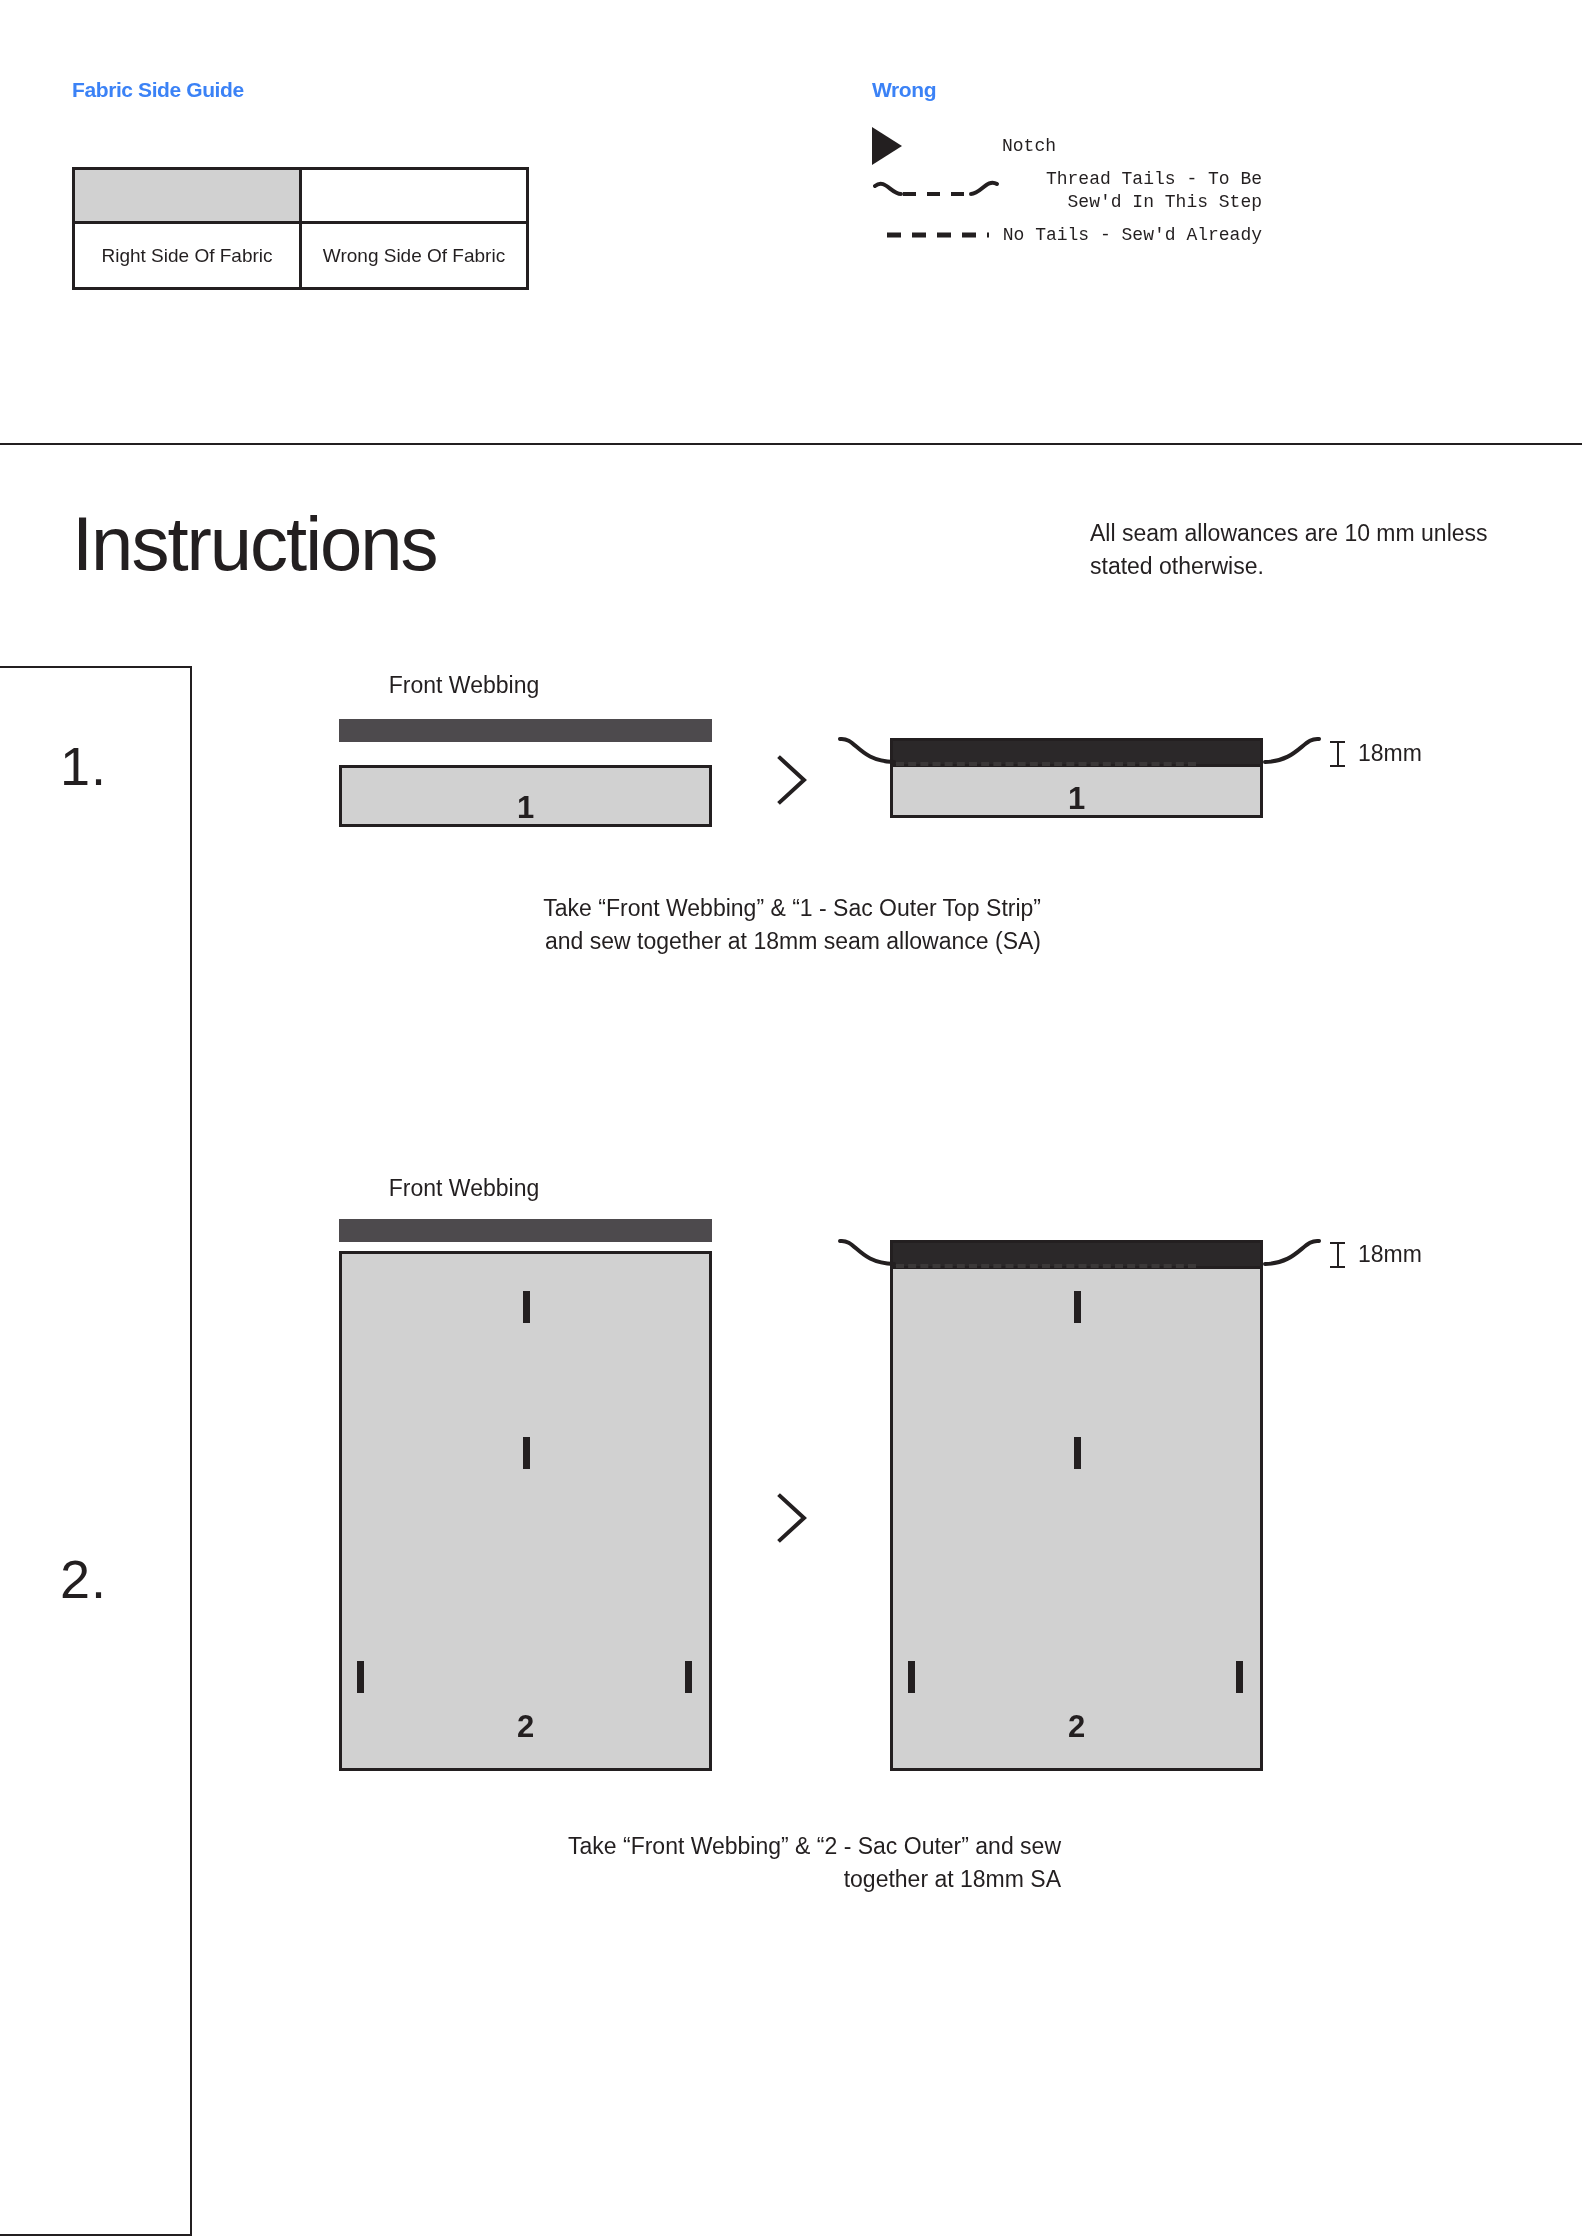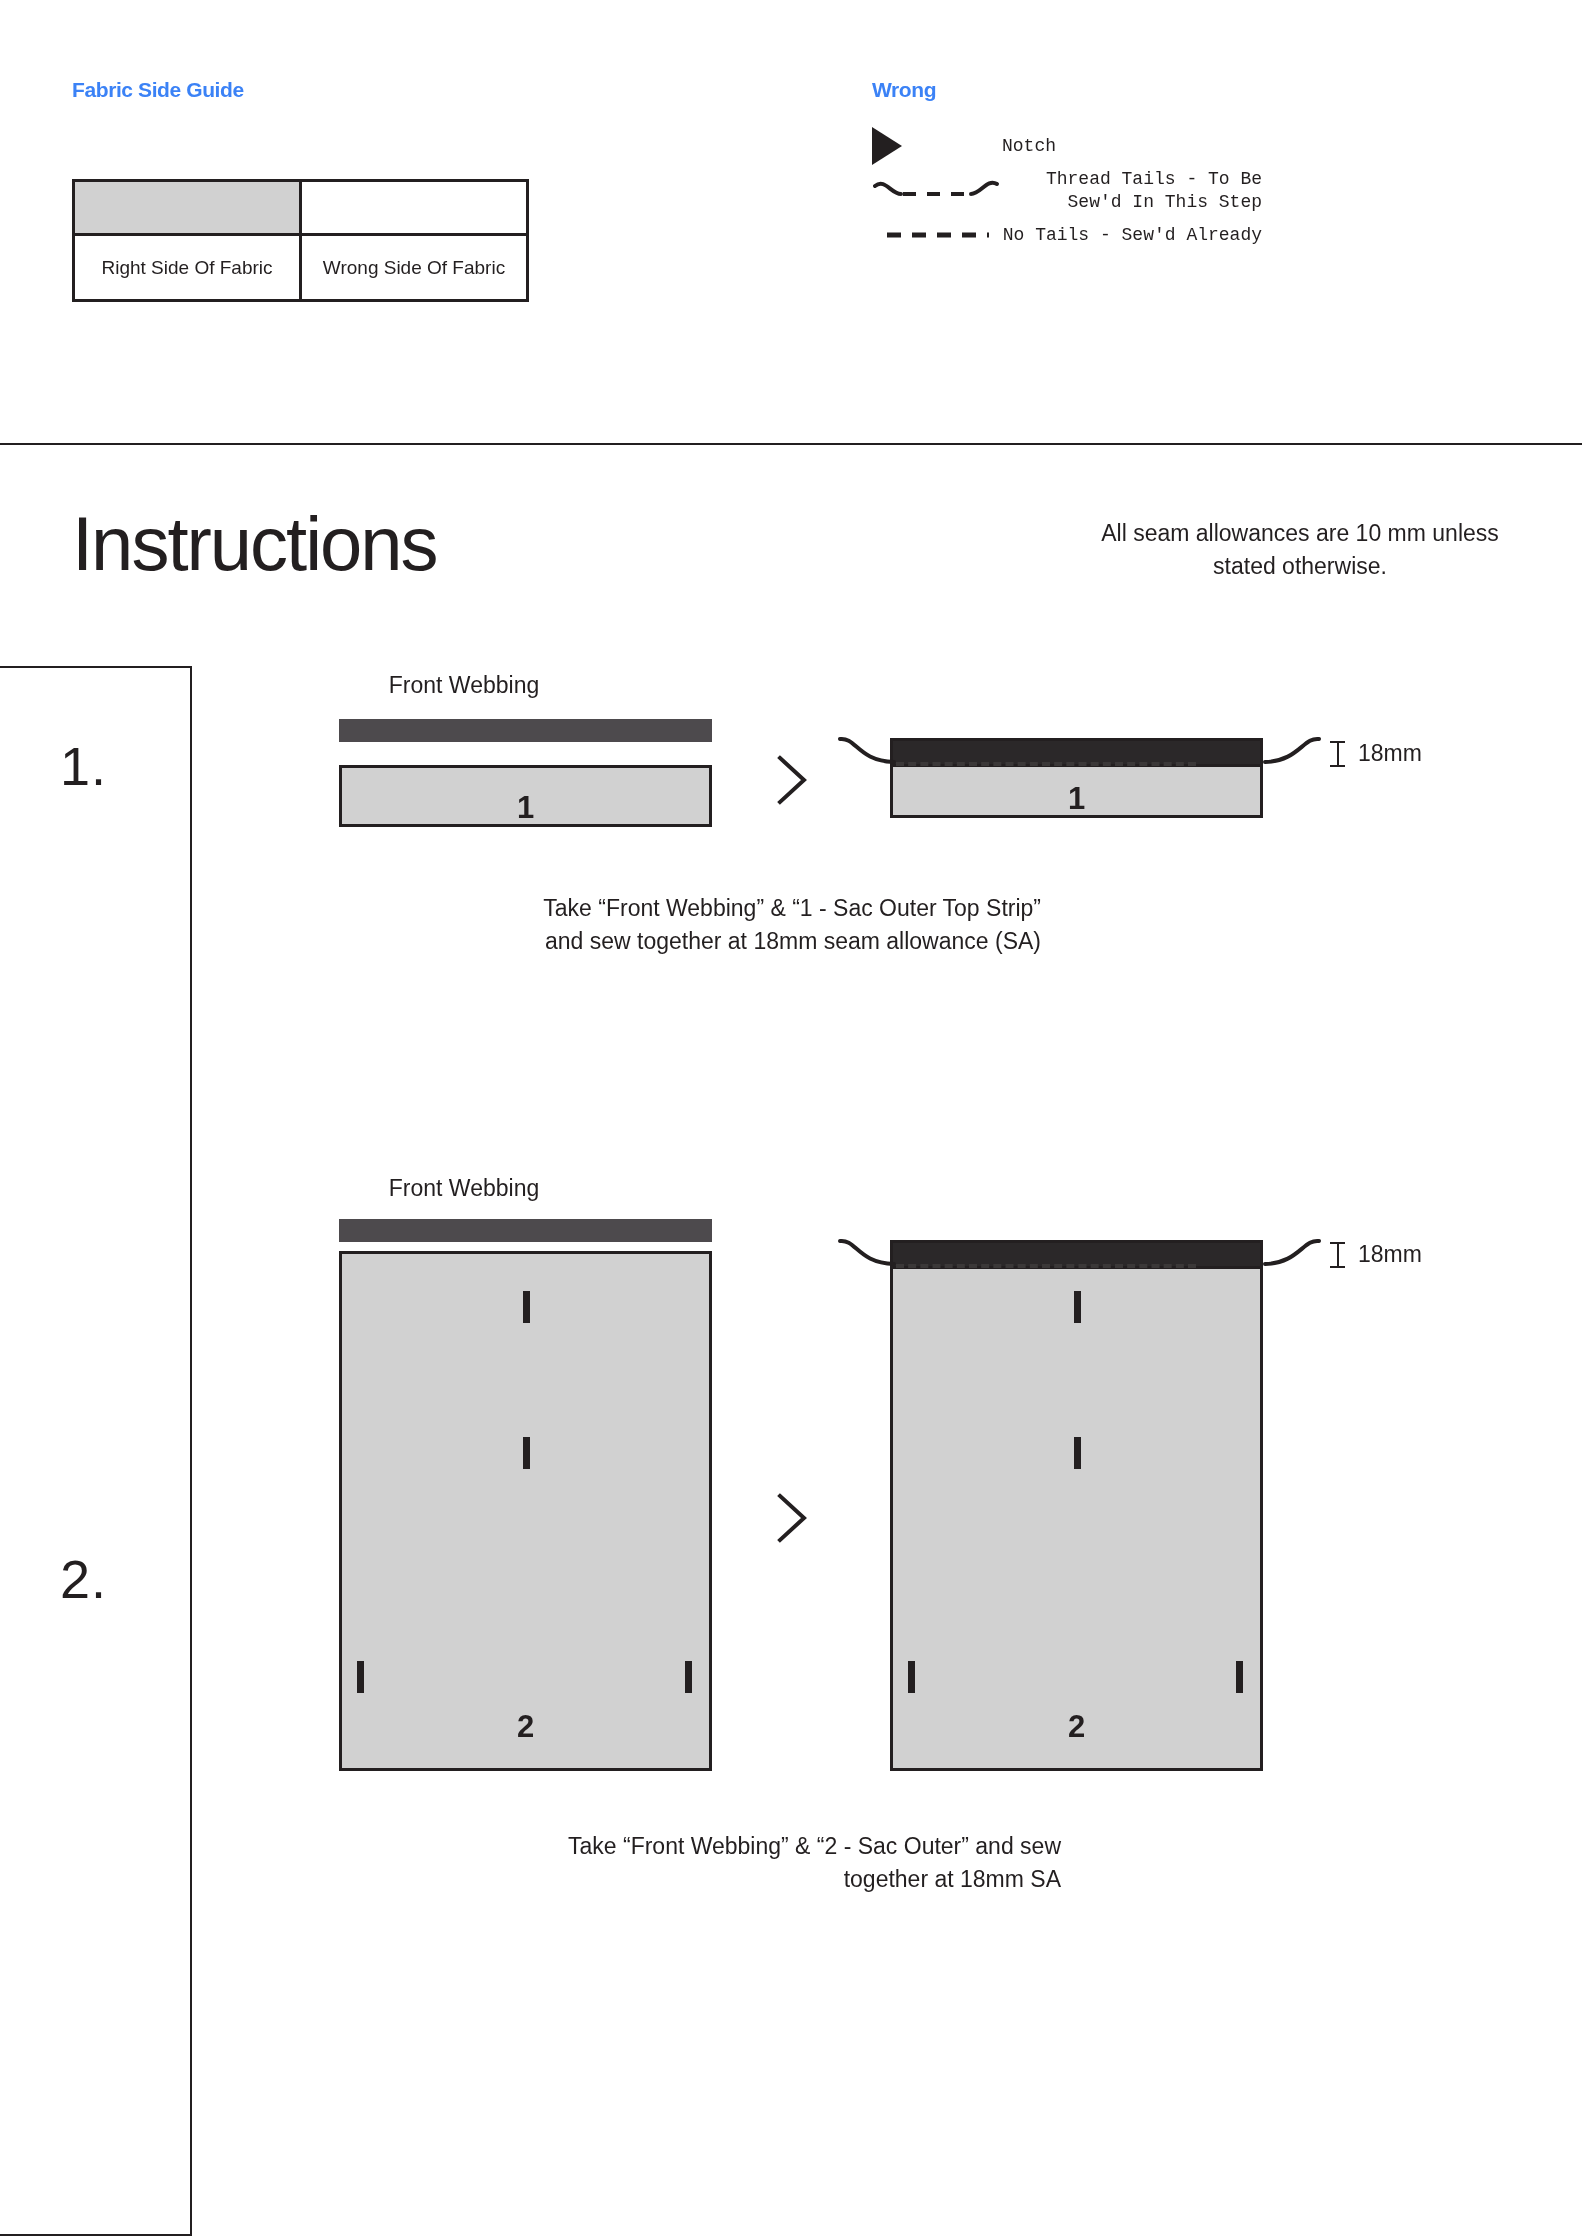--- a/index.html
+++ b/index.html
@@ -36,21 +36,20 @@
   
   .fabric-guide { position: absolute; left: 72px; top: 78px; }
   .fabric-guide .section-title { position: absolute; left: 0; top: 0; white-space: nowrap; }
 
   .fabric-table {
     position: absolute;
     left: 0; top: 89px;
     width: 457px;
     border: 3px solid #231f20;
     border-collapse: collapse;
-    margin-top: 12px;
   }
   .fabric-table td {
     border: 3px solid #231f20;
     width: 50%;
     text-align: center;
     vertical-align: middle;
     font-size: 19px;
     line-height: 1.35;
     color: #231f20;
     padding: 0;
@@ -104,21 +103,21 @@
     font-size: 76px;
     font-weight: normal;
     letter-spacing: -2px;
     color: #231f20;
     text-align: center;
   }
   .sa-note {
     position: absolute;
     right: 72px; top: 74px;
     width: 420px;
-    text-align: center;
+    text-align: left;
     font-size: 23px;
     line-height: 1.45;
     color: #231f20;
   }
 
   
   .step-rail {
     position: absolute;
     left: -4px; top: 666px;
     width: 196px; height: 1570px;

